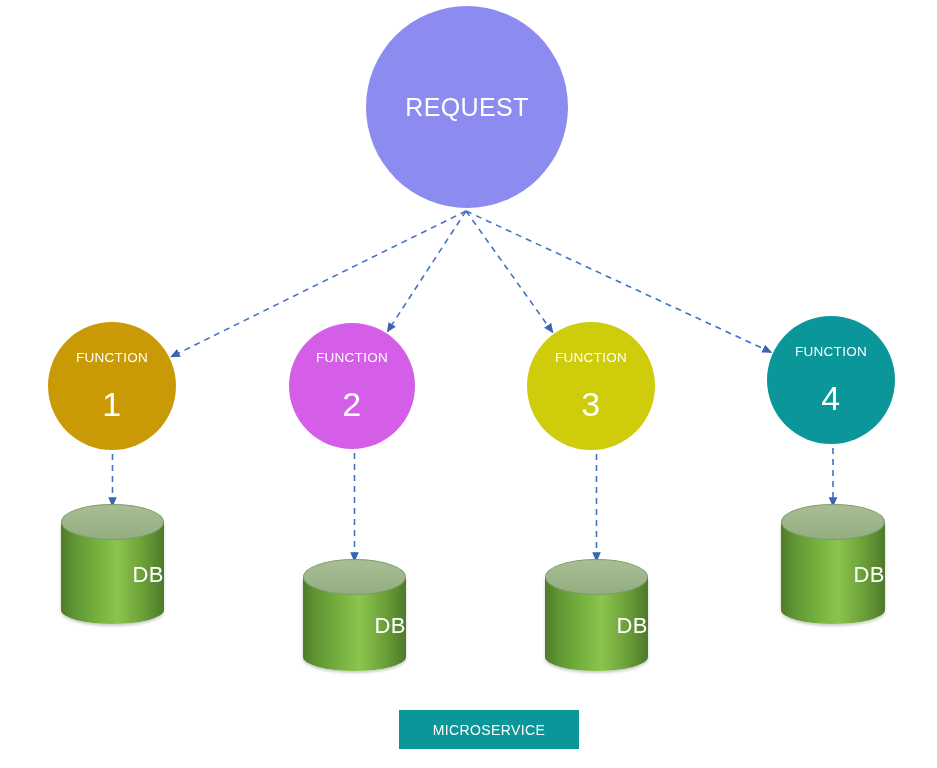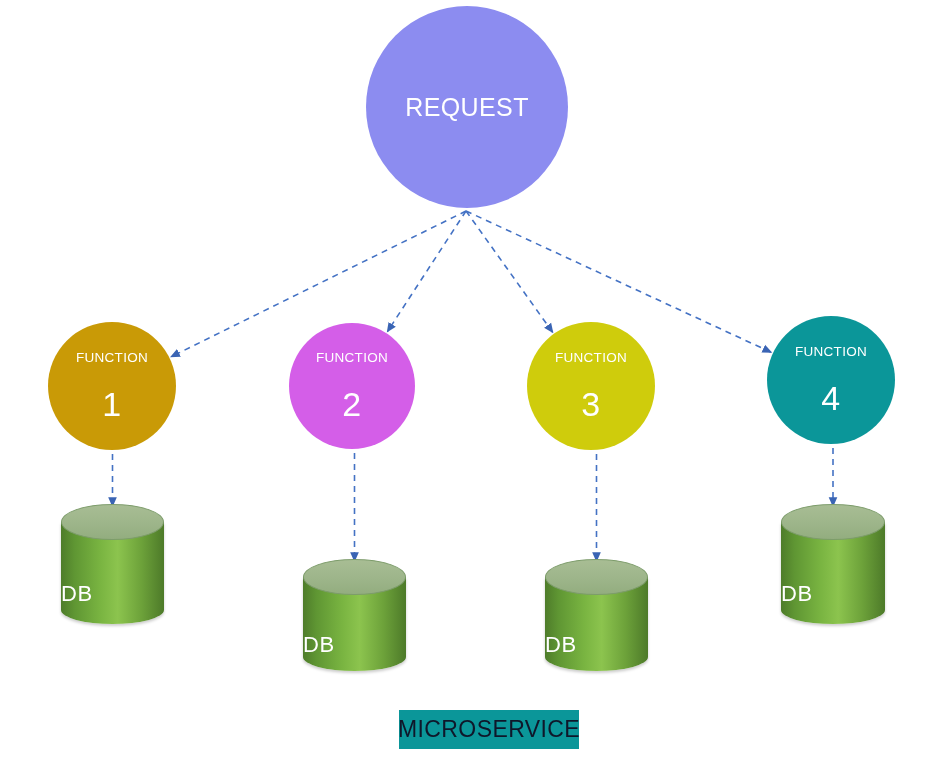--- a/index.html
+++ b/index.html
@@ -79,31 +79,30 @@
     background: linear-gradient(to bottom, #a8bd94 0%, #9db58a 55%, #93ad7f 100%);
     border: 1px solid #7d9c6b;
     box-sizing: border-box;
   }
   .cyl-text {
     position: absolute;
     left: 0;
     right: 0;
     color: #ffffff;
     font-size: 22px;
-    text-align: left;
+    text-align: right;
     letter-spacing: 0.5px;
-    margin-top: 19px;
   }
   .microservice-box {
     position: absolute;
     display: flex;
     align-items: center;
     justify-content: center;
-    color: #0f172a;
-    font-size: 23px;
+    color: #ffffff;
+    font-size: 14px;
     letter-spacing: 0.4px;
   }
 </style>
 </head>
 <body>
 
 <div id="canvas">
 
   <svg class="edge-layer" viewBox="0 0 937 768">
     <defs>

